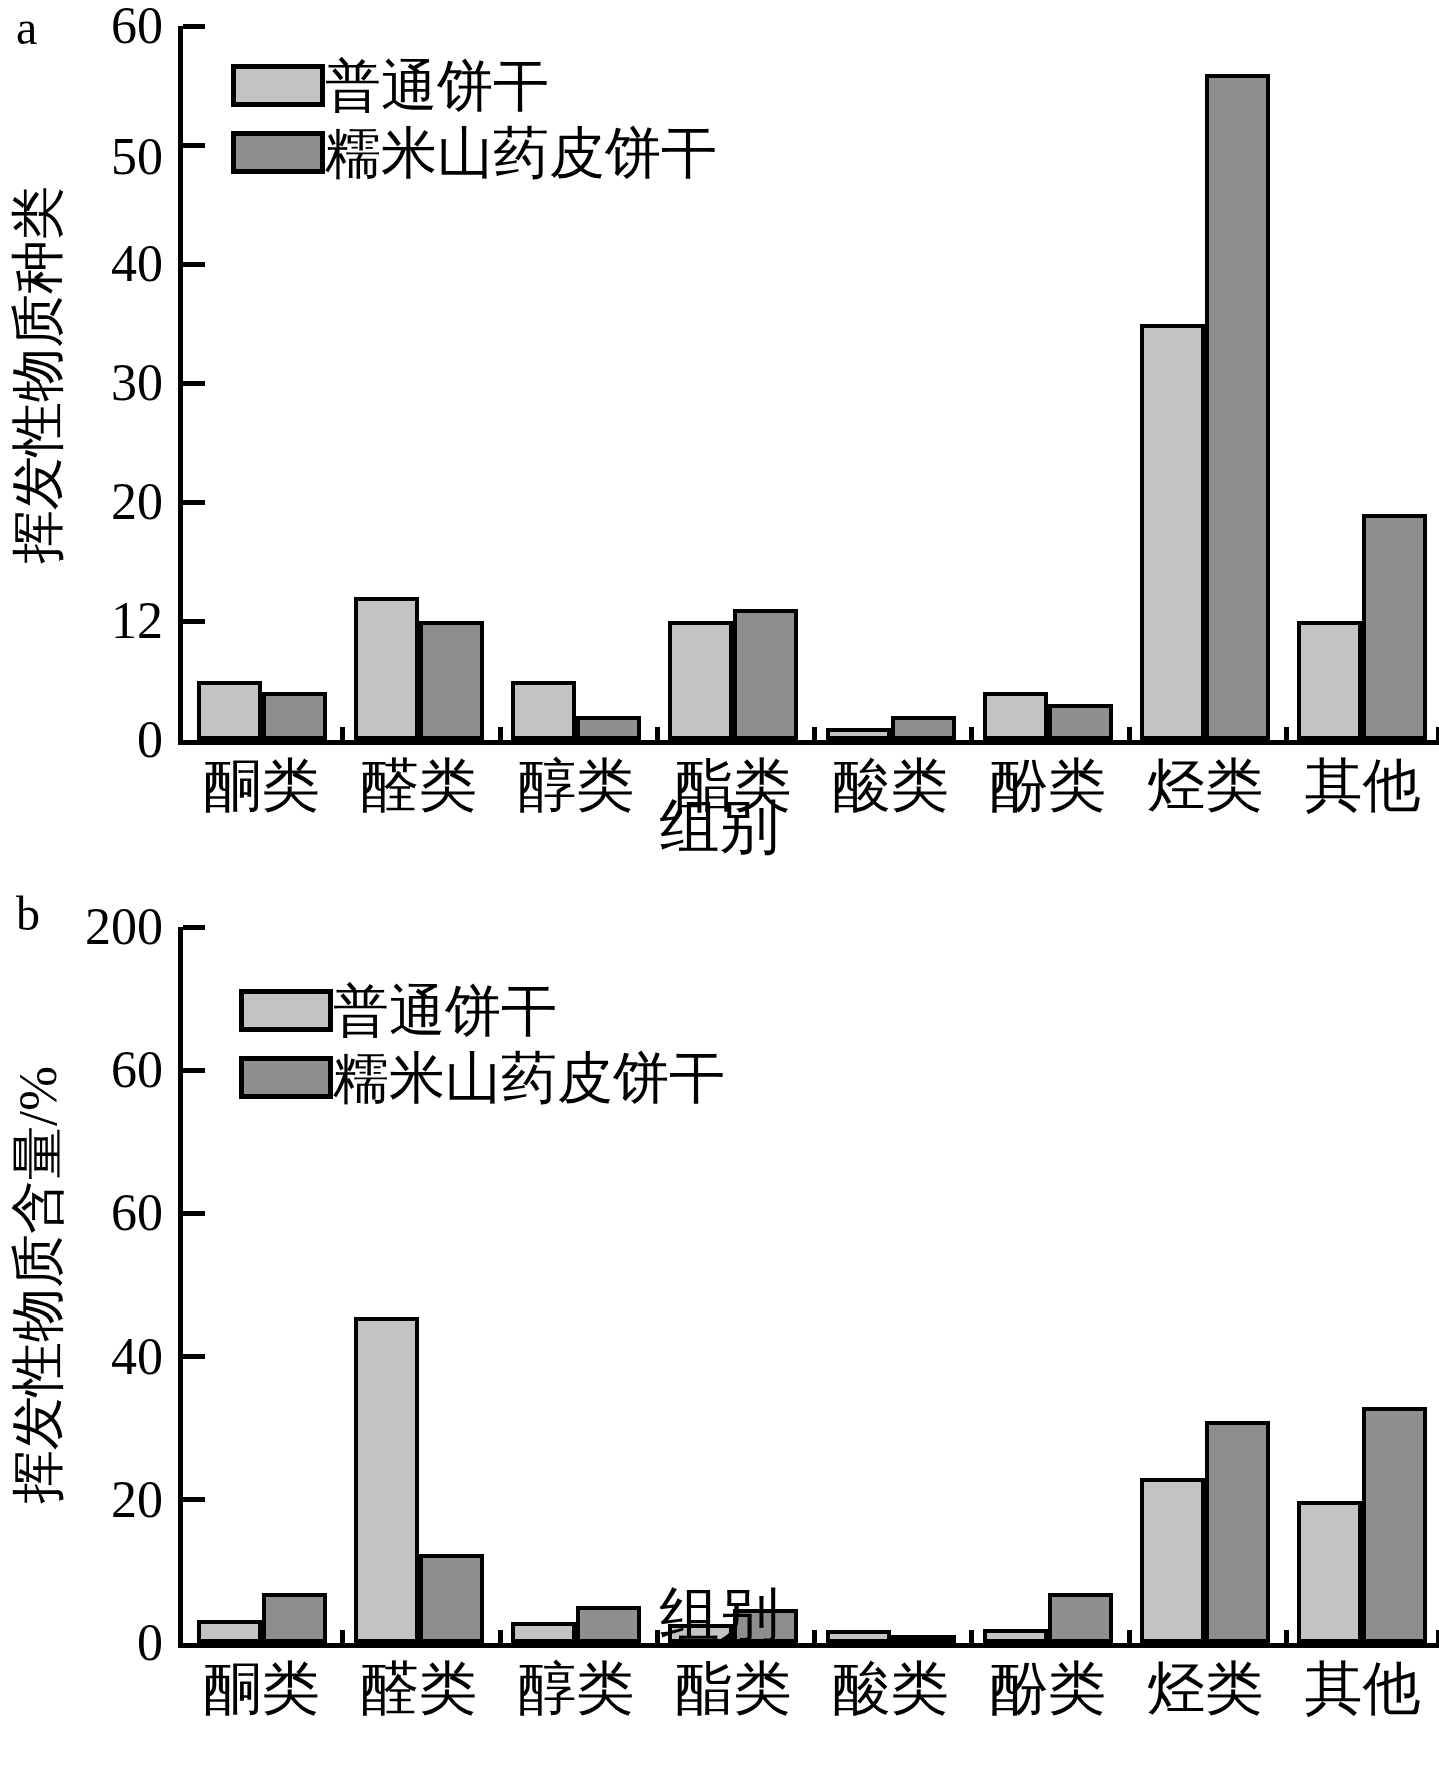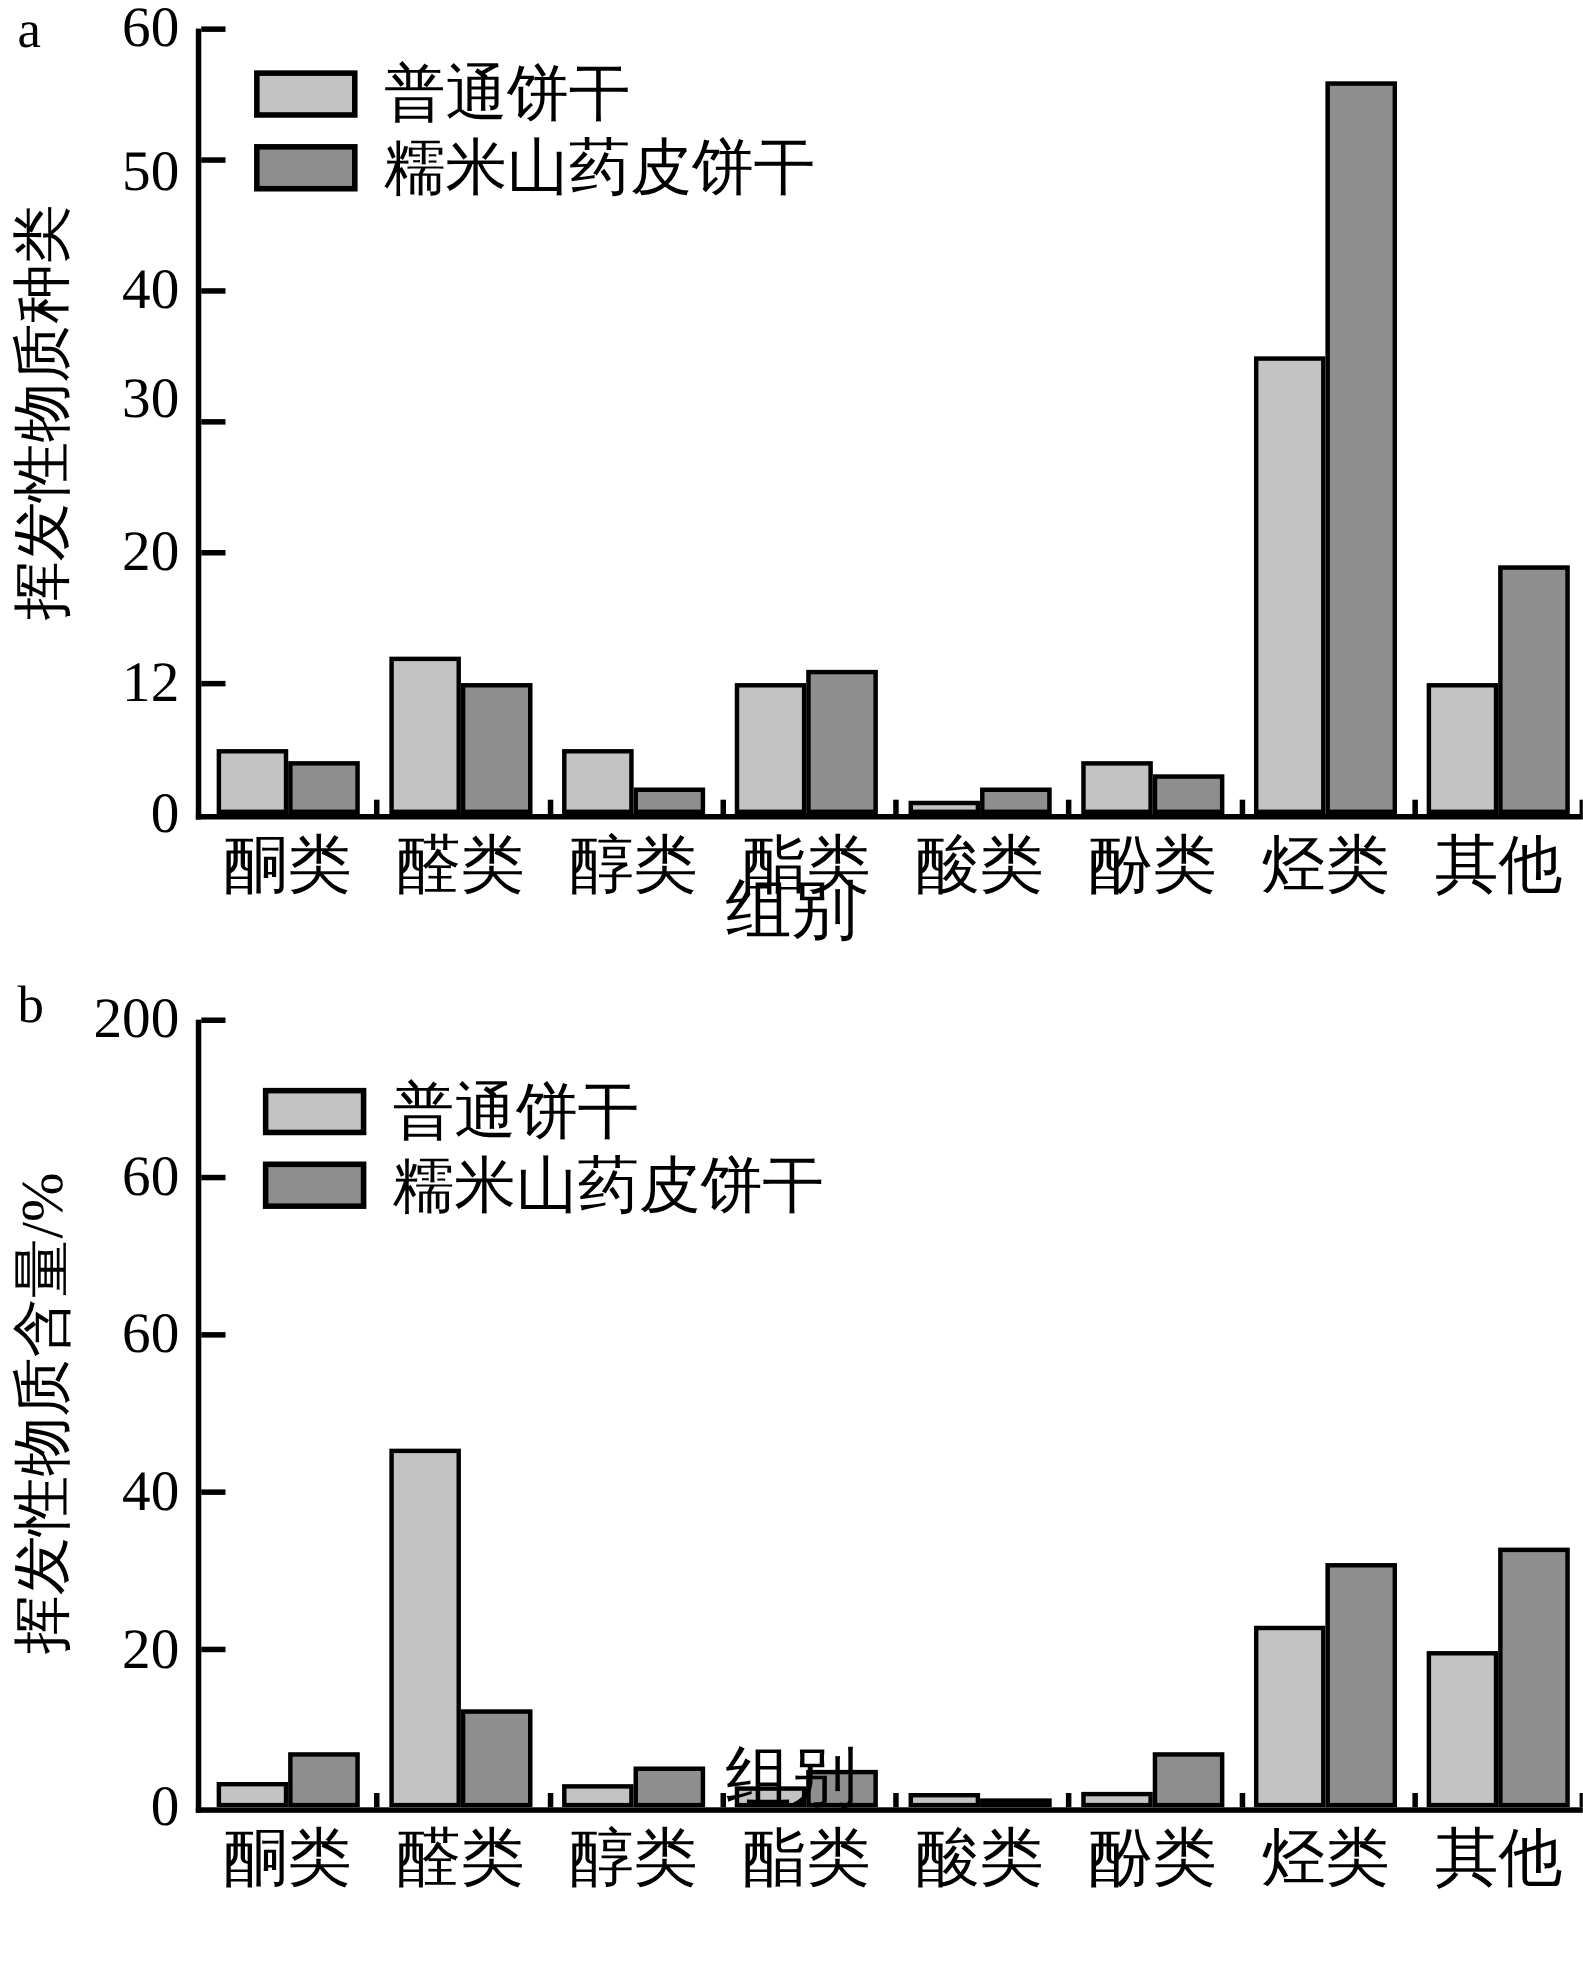--- a/index.html
+++ b/index.html
@@ -43,21 +43,21 @@
   }
   #panel-a .xlabel{top:797px;}
   #panel-b .xlabel{top:795px;}
   .legend{position:absolute;}
   #panel-a .legend{left:48px;top:26px;}
   #panel-b .legend{left:56px;top:50px;}
   .legend-row{display:flex;align-items:center;height:67px;}
   .legend-swatch{
     width:84px;height:33px;border:5px solid #000;box-sizing:content-box;flex:0 0 auto;
   }
-  .legend-label{font-size:56px;line-height:1;margin-left:24px;white-space:nowrap;}
+  .legend-label{font-size:56px;line-height:1;white-space:nowrap;}
 </style>
 </head>
 <body>
 
 <div id="canvas">
 
   <section class="panel" id="panel-a">
     <div class="panel-letter">a</div>
     <div class="ylabel-anchor">
       <span>挥发性物质种类</span>
@@ -72,21 +72,21 @@
           <span class="legend-swatch" style="background: rgb(142, 142, 142);"></span>
           <span class="legend-label">糯米山药皮饼干</span>
         </div>
       </div>
     <div class="ytick-label" style="top: 714px;">0</div>
         <div class="ytick" style="top: 592.5px;"></div>
         <div class="ytick-label" style="top: 595px;">12</div>
         <div class="ytick" style="top: 473.5px;"></div>
         <div class="ytick-label" style="top: 476px;">20</div>
         <div class="ytick" style="top: 354.5px;"></div>
-        <div class="ytick-label" style="top: 337px; text-align: center;">30</div>
+        <div class="ytick-label" style="top: 357px; text-align: center;">30</div>
         <div class="ytick" style="top: 235.5px;"></div>
         <div class="ytick-label" style="top: 238px;">40</div>
         <div class="ytick" style="top: 116.5px;"></div>
         <div class="ytick-label" style="top: 131px;">50</div>
         <div class="ytick" style="top: -2.5px;"></div>
         <div class="ytick-label" style="top: 0px;">60</div>
         <div class="xtick" style="left: 157.25px;"></div>
         <div class="xtick" style="left: 314.5px;"></div>
         <div class="xtick" style="left: 471.75px;"></div>
         <div class="xtick" style="left: 629px;"></div>

